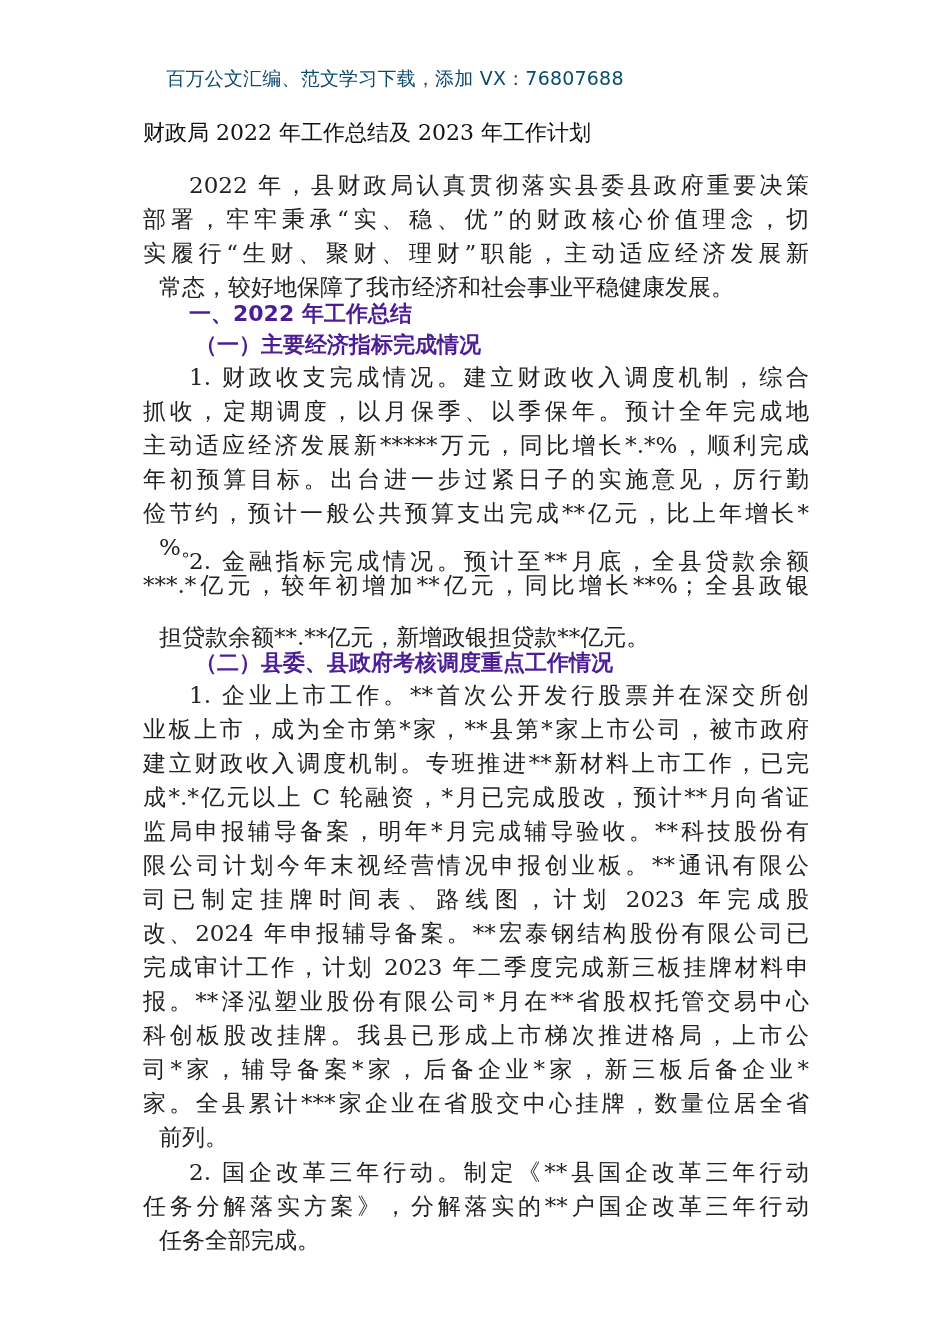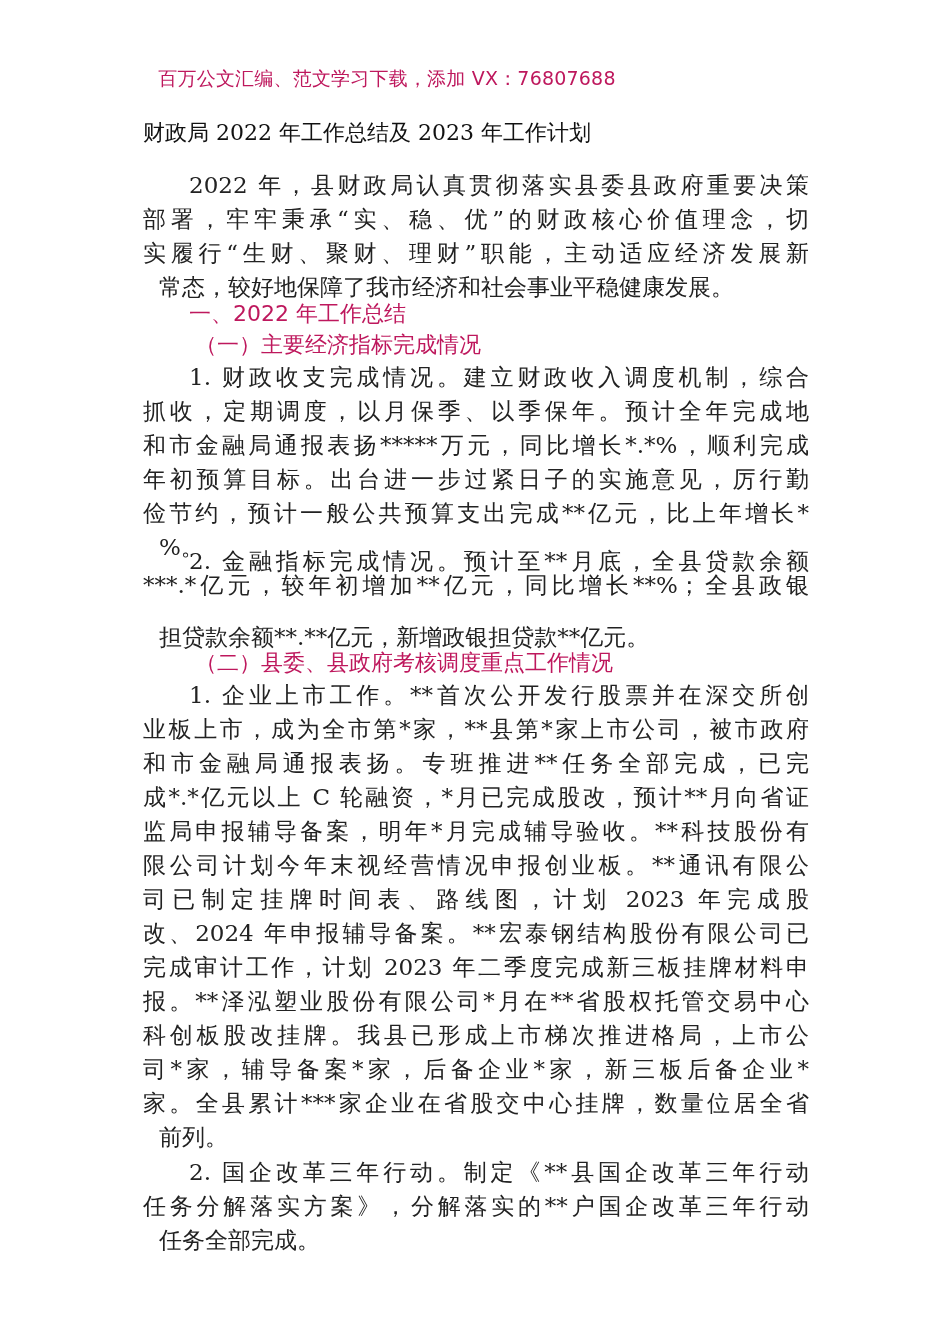--- a/index.html
+++ b/index.html
@@ -1,69 +1,69 @@
 <!DOCTYPE html>
 <html><head>
 <meta charset="utf-8">
 <style>
   html, body { margin: 0; padding: 0; background: #ffffff; }
   body { width: 950px; height: 1344px; position: relative; overflow: hidden; }
   .watermark {
-    position: absolute; left: 4px; top: 66px; width: 766px; text-align: center;
-    color: #be185d; font-family: "DejaVu Sans", sans-serif; font-size: 19px; letter-spacing: 0.2px;
+    position: absolute; left: 12px; top: 66px; width: 766px; text-align: center;
+    color: #0c4a6e; font-family: "DejaVu Sans", sans-serif; font-size: 19px; letter-spacing: 0.2px;
   }
   .page { position: absolute; left: 143px; top: 0; width: 666px; }
   .title {
     position: absolute; left: 0; top: 118px; white-space: nowrap;
     font-family: "DejaVu Serif", serif; font-weight: normal; font-size: 22px; color: #111;
   }
   .line {
     position: absolute; left: 0; width: 666px; height: 34px; white-space: nowrap;
     font-family: "DejaVu Serif", serif; font-size: 23px; color: #222;
     text-align: justify; text-align-last: justify; line-height: 34px; overflow: visible;
   }
   .line.last { text-align-last: left; margin-left: 16px; }
   .line.indent { padding-left: 46px; width: 620px; }
   .heading {
     position: absolute; left: 0; white-space: nowrap;
-    font-family: "DejaVu Sans", sans-serif; font-weight: normal; font-size: 22px; color: #be185d; line-height: 34px;
+    font-family: "DejaVu Sans", sans-serif; font-weight: bold; font-size: 22px; color: #4c1d95; line-height: 34px;
   }
 </style>
 </head>
 <body>
 
 <div class="watermark">百万公文汇编、范文学习下载，添加 VX：76807688</div>
 
 <div class="page">
   <div class="title">财政局 2022 年工作总结及 2023 年工作计划</div>
 
   <div class="line indent" style="top:168px">2022 年，县财政局认真贯彻落实县委县政府重要决策</div>
   <div class="line" style="top:202px">部署，牢牢秉承“实、稳、优”的财政核心价值理念，切</div>
   <div class="line" style="top:236px">实履行“生财、聚财、理财”职能，主动适应经济发展新</div>
   <div class="line last" style="top:270px">常态，较好地保障了我市经济和社会事业平稳健康发展。</div>
 
   <div class="heading" style="top:297px; left:46px">一、2022 年工作总结</div>
   <div class="heading" style="top:328px; left:52px">（一）主要经济指标完成情况</div>
 
   <div class="line indent" style="top:360px">1. 财政收支完成情况。建立财政收入调度机制，综合</div>
   <div class="line" style="top:394px">抓收，定期调度，以月保季、以季保年。预计全年完成地</div>
-  <div class="line" style="top:428px">和市金融局通报表扬*****万元，同比增长*.*%，顺利完成</div>
+  <div class="line" style="top:428px">主动适应经济发展新*****万元，同比增长*.*%，顺利完成</div>
   <div class="line" style="top:462px">年初预算目标。出台进一步过紧日子的实施意见，厉行勤</div>
   <div class="line" style="top:496px">俭节约，预计一般公共预算支出完成**亿元，比上年增长*</div>
   <div class="line last" style="top:530px">%。</div>
 
   <div class="line indent" style="top:544px">2. 金融指标完成情况。预计至**月底，全县贷款余额</div>
   <div class="line" style="top:568px">***.*亿元，较年初增加**亿元，同比增长**%；全县政银</div>
   <div class="line last" style="top:620px">担贷款余额**.**亿元，新增政银担贷款**亿元。</div>
 
   <div class="heading" style="top:646px; left:52px">（二）县委、县政府考核调度重点工作情况</div>
 
   <div class="line indent" style="top:678px">1. 企业上市工作。**首次公开发行股票并在深交所创</div>
   <div class="line" style="top:712px">业板上市，成为全市第*家，**县第*家上市公司，被市政府</div>
-  <div class="line" style="top:746px">和市金融局通报表扬。专班推进**任务全部完成，已完</div>
+  <div class="line" style="top:746px">建立财政收入调度机制。专班推进**新材料上市工作，已完</div>
   <div class="line" style="top:780px">成*.*亿元以上 C 轮融资，*月已完成股改，预计**月向省证</div>
   <div class="line" style="top:814px">监局申报辅导备案，明年*月完成辅导验收。**科技股份有</div>
   <div class="line" style="top:848px">限公司计划今年末视经营情况申报创业板。**通讯有限公</div>
   <div class="line" style="top:882px">司已制定挂牌时间表、路线图，计划 2023 年完成股</div>
   <div class="line" style="top:916px">改、2024 年申报辅导备案。**宏泰钢结构股份有限公司已</div>
   <div class="line" style="top:950px">完成审计工作，计划 2023 年二季度完成新三板挂牌材料申</div>
   <div class="line" style="top:984px">报。**泽泓塑业股份有限公司*月在**省股权托管交易中心</div>
   <div class="line" style="top:1018px">科创板股改挂牌。我县已形成上市梯次推进格局，上市公</div>
   <div class="line" style="top:1052px">司*家，辅导备案*家，后备企业*家，新三板后备企业*</div>
   <div class="line" style="top:1086px">家。全县累计***家企业在省股交中心挂牌，数量位居全省</div>

